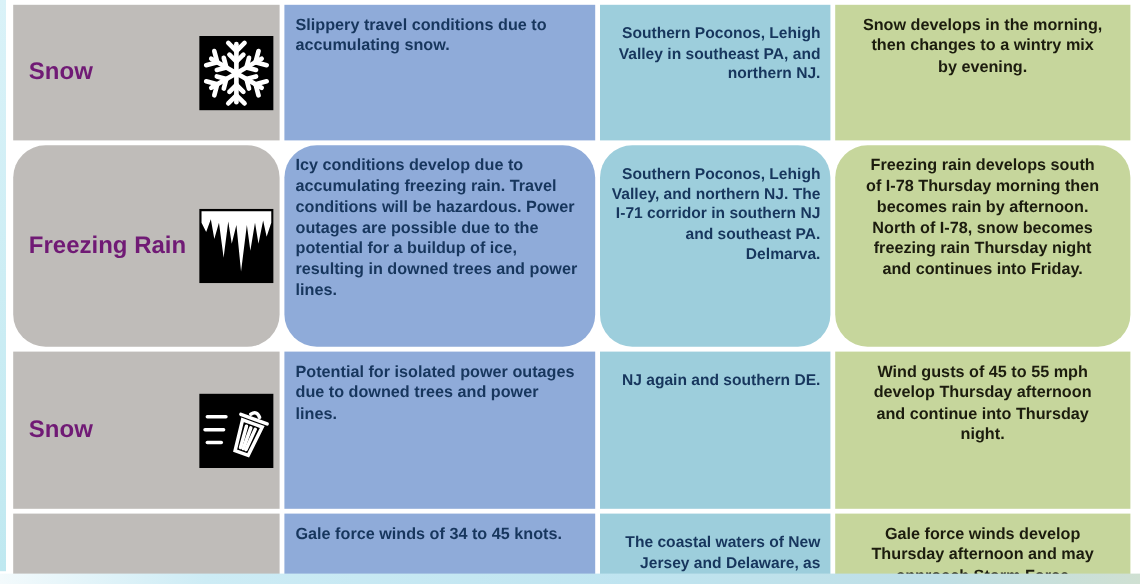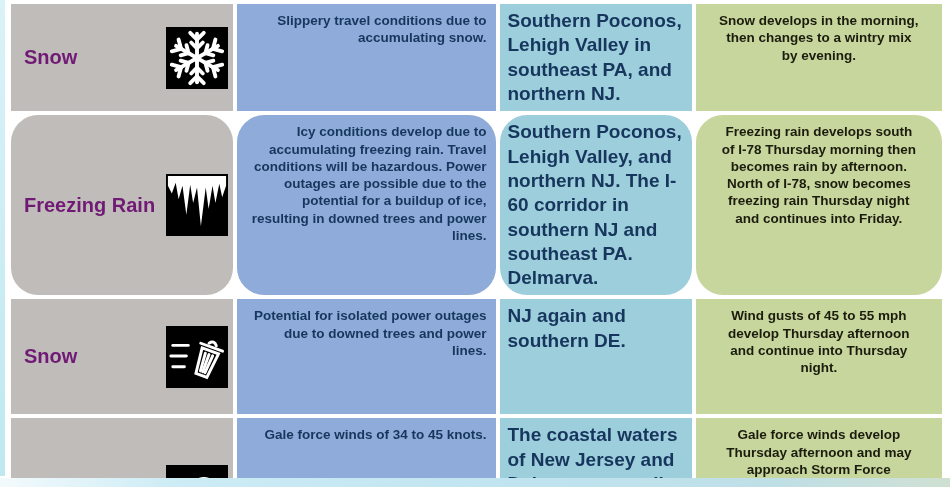--- a/index.html
+++ b/index.html
@@ -17,23 +17,23 @@
     border-collapse:separate;border-spacing:4px;table-layout:fixed;}
   td{font-weight:bold;overflow:hidden;}
   tr.r1 td{height:81px;} tr.r2 td{height:136px;border-radius:27px;} tr.r3 td{height:99px;} tr.r4 td{height:139px;}
   td.label-cell{background:var(--label-bg);vertical-align:middle;padding:0 5px 0 13px;
     color:#701a75;font-size:20px;}
   .label-wrap{display:flex;align-items:center;justify-content:space-between;gap:2px;}
   .hazard-name{white-space:nowrap;letter-spacing:0px;}
   .icon-box{flex:0 0 auto;width:62px;height:62px;display:block;}
   .icon-box svg{display:block;}
   td.impacts-cell{background:var(--impacts-bg);color:var(--navy-text);
-    vertical-align:top;text-align:right;font-size:13.5px;line-height:1.28;padding:8px 9px;}
+    vertical-align:top;text-align:left;font-size:13.5px;line-height:1.28;padding:8px 9px;}
   td.where-cell{background:var(--where-bg);color:var(--navy-text);
-    vertical-align:top;text-align:left;font-size:19px;line-height:1.28;padding:5px 8px;}
+    vertical-align:top;text-align:right;font-size:13px;line-height:1.28;padding:16px 8px;}
   td.timing-cell{background:var(--timing-bg);color:var(--timing-text);
     vertical-align:top;text-align:center;font-size:13.5px;line-height:1.28;padding:8px 22px;}
 </style>
 </head>
 <body>
 
 <div class="slide">
   <div class="left-strip"></div>
 
   <table class="hazard-table">
@@ -111,21 +111,21 @@
           <span class="hazard-name">Freezing Rain</span>
           <span class="icon-box">
             <svg width="62" height="62" viewBox="0 0 64 64">
               <rect x="0" y="0" width="64" height="64" fill="#000"></rect>
               <polygon fill="#fff" points="2,2 62,2 62,12 58,24 55,10 51,30 48,12 44,36 41,14 36,54 32,14 28,30 25,11 21,42 17,12 13,26 10,9 6,20 2,12"></polygon>
             </svg>
           </span>
         </div>
       </td>
       <td class="impacts-cell">Icy conditions develop due to accumulating freezing rain. Travel conditions will be hazardous. Power outages are possible due to the potential for a buildup of ice, resulting in downed trees and power lines.</td>
-      <td class="where-cell">Southern Poconos, Lehigh Valley, and northern NJ. The I-60 corridor in southern NJ and southeast PA. Delmarva.</td>
+      <td class="where-cell">Southern Poconos, Lehigh Valley, and northern NJ. The I-71 corridor in southern NJ and southeast PA. Delmarva.</td>
       <td class="timing-cell">Freezing rain develops south of I-78 Thursday morning then becomes rain by afternoon. North of I-78, snow becomes freezing rain Thursday night and continues into Friday.</td>
     </tr>
 
     <tr class="r3">
       <td class="label-cell">
         <div class="label-wrap">
           <span class="hazard-name">Snow</span>
           <span class="icon-box">
             <svg width="62" height="62" viewBox="0 0 64 64">
               <rect x="0" y="0" width="64" height="64" fill="#000"></rect>

